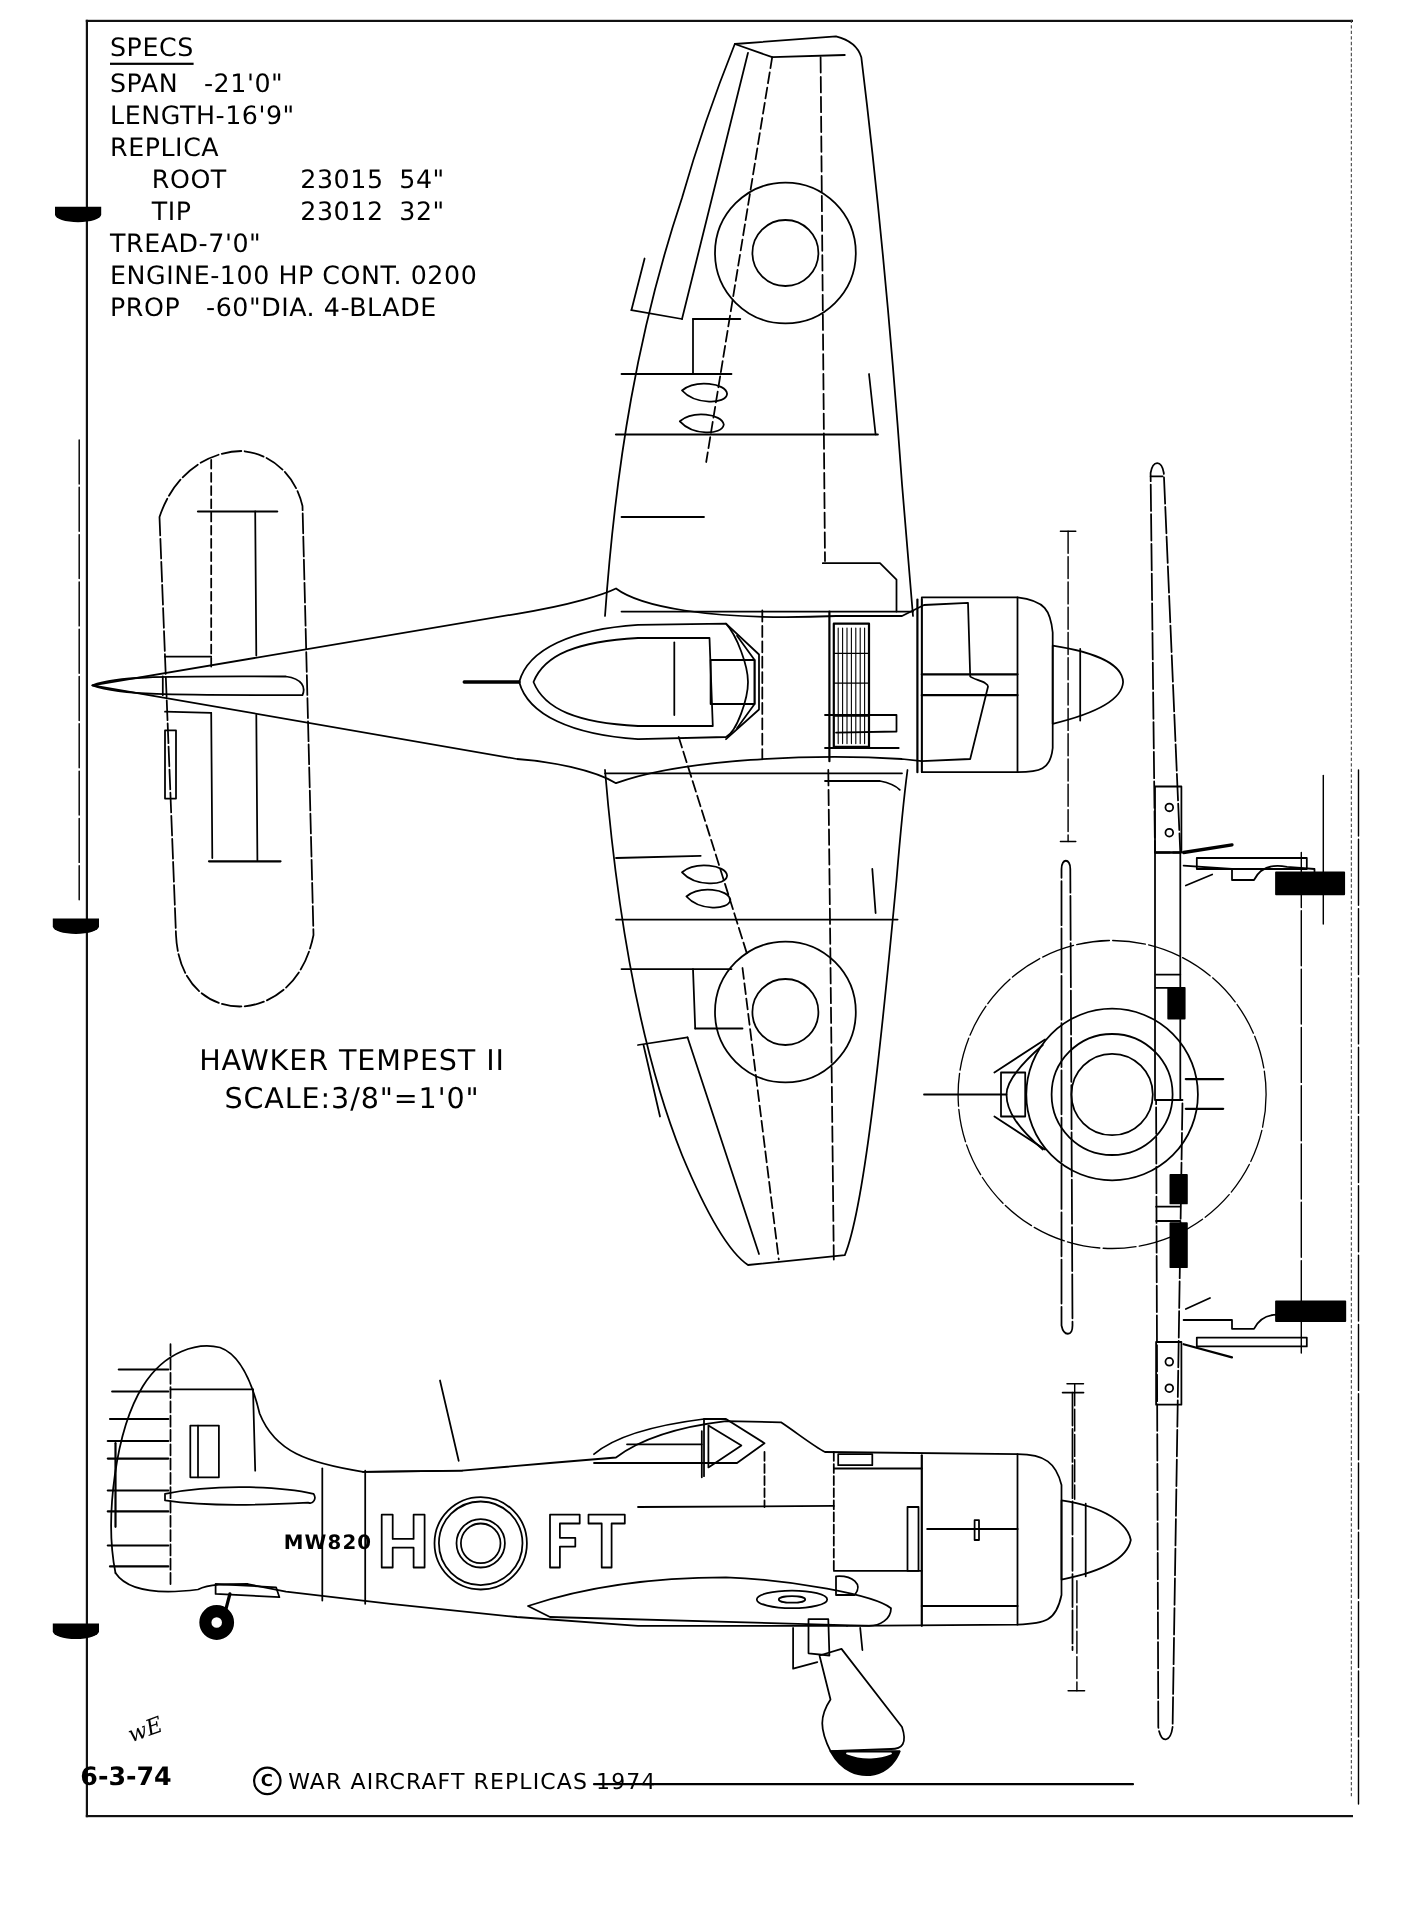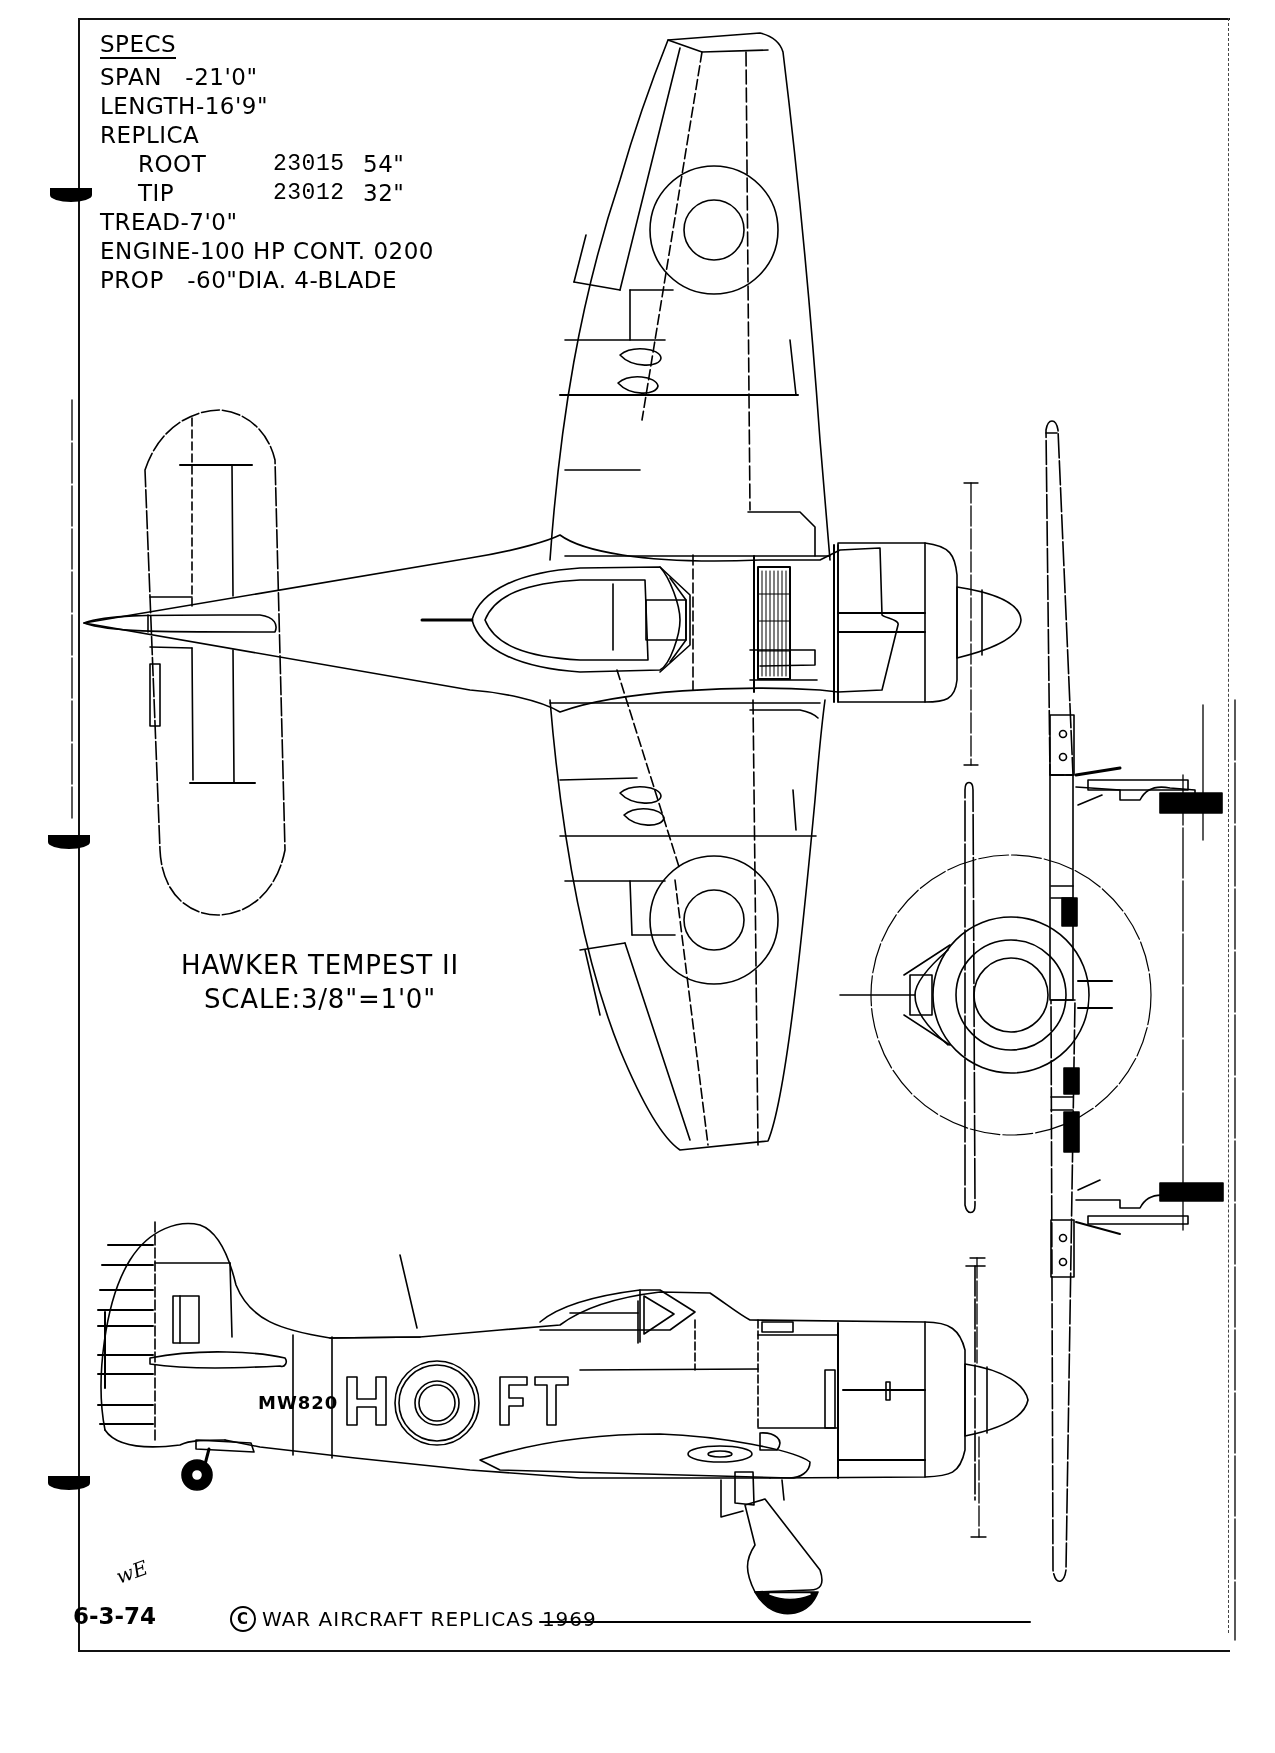--- a/index.html
+++ b/index.html
@@ -10,21 +10,21 @@
            border-top: 2px solid #111; border-left: 2px solid #111; border-bottom: 2px solid #111; }
   .frame-right { position: absolute; left: 1208px; top: 18px; width: 0; height: 1615px;
            border-left: 1.5px dashed #444; }
   .drawing { position: absolute; left: 0; top: 0; width: 1275px; height: 1753px; }
   .specs { position: absolute; left: 80px; top: 30px; font-size: 23px; line-height: 29px;
            letter-spacing: 0.5px; }
   .specs .hdr { display: inline-block; border-bottom: 2px solid #000; line-height: 26px; margin-bottom: 4px; }
   .specs .row { white-space: pre; }
   .specs .sec-row { display: flex; padding-left: 38px; }
   .specs .sec-name { width: 135px; }
-  .specs .sec-foil { width: 80px; font-family: Liberation Mono, monospace; }
+  .specs .sec-foil { width: 80px; }
   .specs .sec-chord { padding-left: 10px; }
   .title-block { position: absolute; left: 100px; top: 948px; width: 400px; text-align: center;
                  font-size: 26px; line-height: 34px; letter-spacing: 0.8px; }
   .footer-date { position: absolute; left: 53px; top: 1603px; font-size: 23px; font-weight: bold; }
   .footer-copy { position: absolute; left: 210px; top: 1606px; font-size: 20px; letter-spacing: 1px;
                  display: flex; align-items: center; }
   .copy-mark { display: inline-flex; width: 22px; height: 22px; border: 2px solid #000; border-radius: 50%;
                align-items: center; justify-content: center; font-size: 15px; margin-right: 6px; font-weight: bold; }
   .initials { position: absolute; left: 96px; top: 1560px; font-size: 20px; font-style: italic;
               font-family: "DejaVu Serif", serif; transform: rotate(-20deg); }
@@ -313,15 +313,15 @@
     <div>HAWKER TEMPEST II</div>
     <div>SCALE:3/8"=1'0"</div>
   </div>
 
   <div class="codes" style="left:238px; top:1392px;">MW820</div>
 
   <div class="initials">wE</div>
   <div class="footer-date">6-3-74</div>
   <div class="footer-copy">
     <span class="copy-mark">C</span>
-    <span>WAR AIRCRAFT REPLICAS 1969</span>
+    <span>WAR AIRCRAFT REPLICAS 1974</span>
   </div>
 </div>
 
 </body></html>

